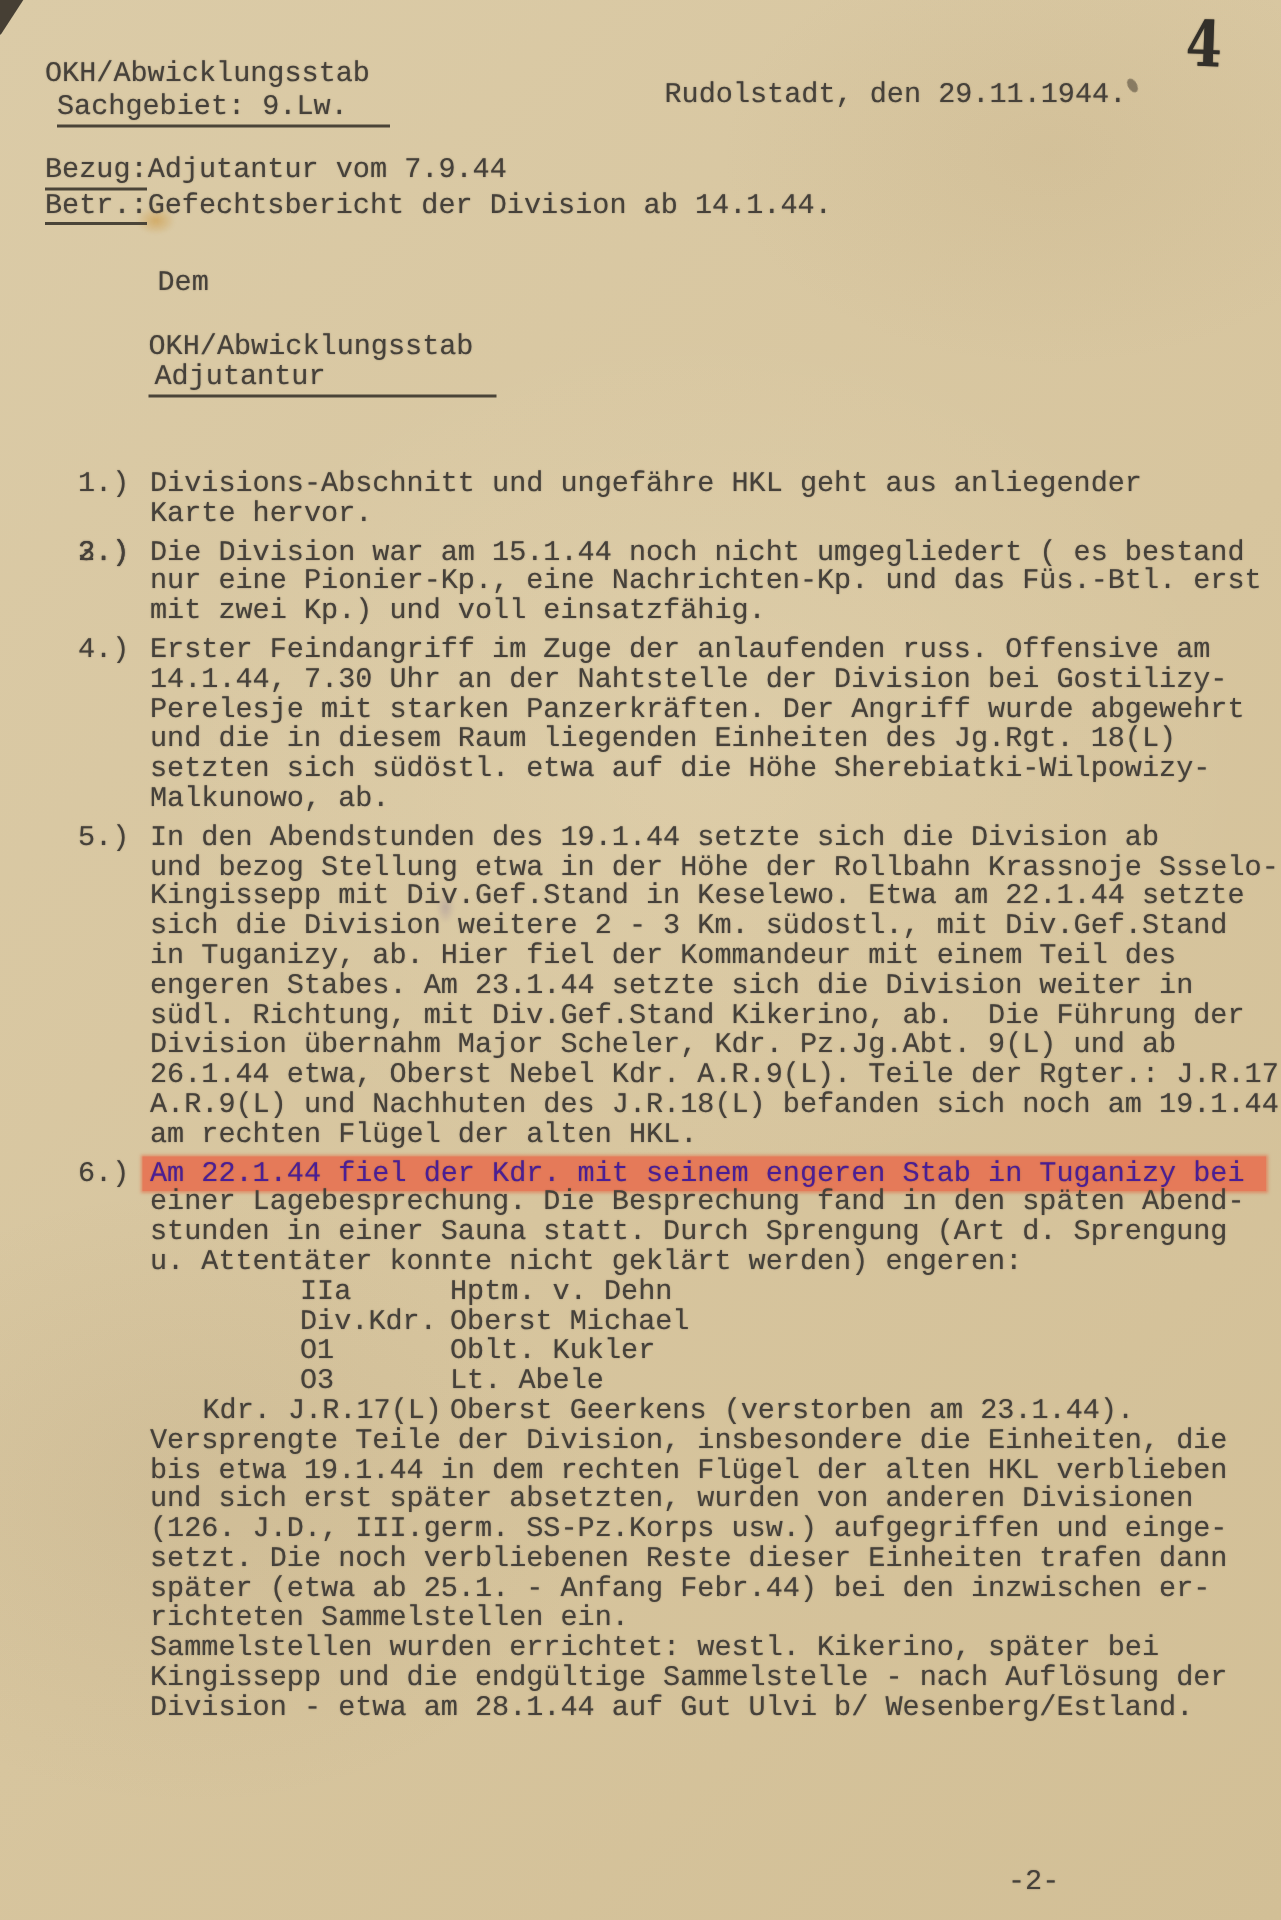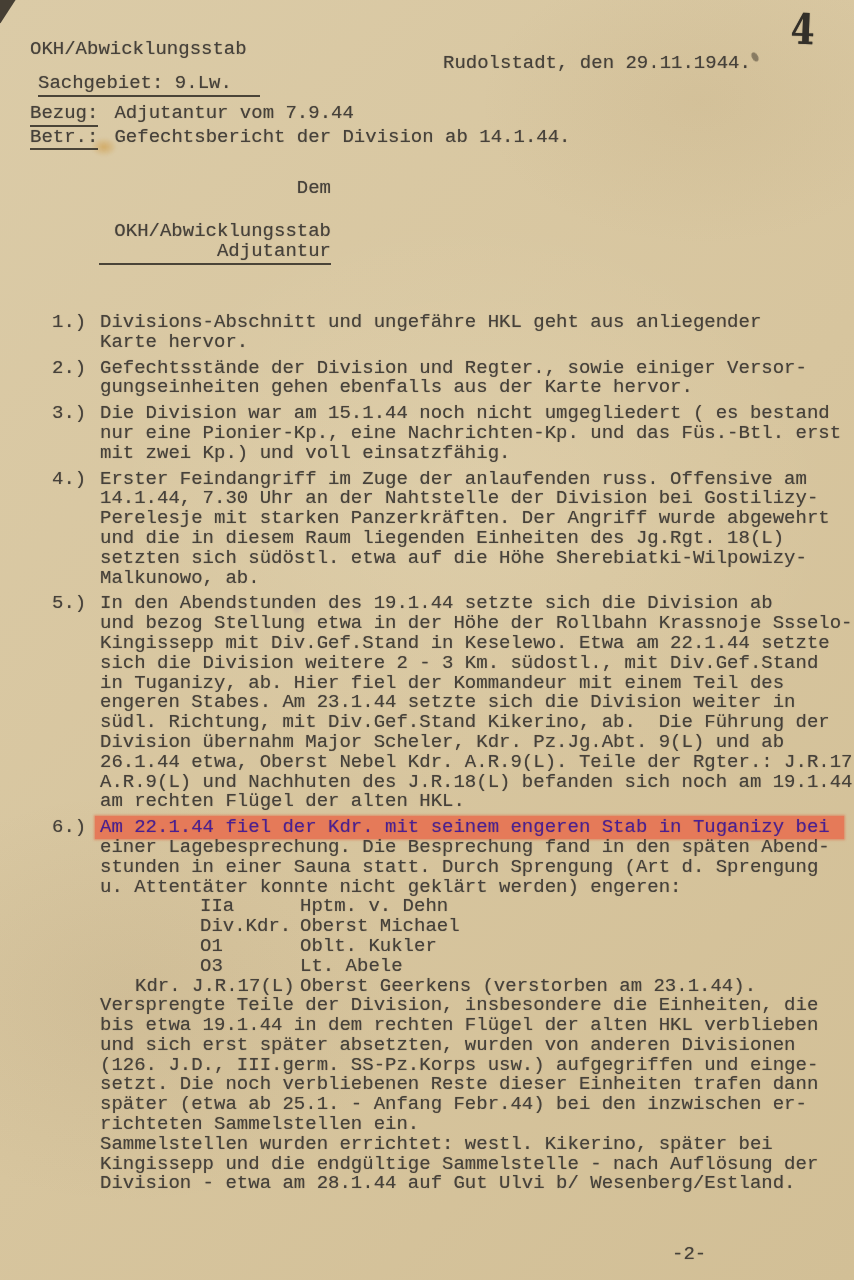--- a/index.html
+++ b/index.html
@@ -15,30 +15,30 @@
       linear-gradient(135deg,#dbcba7 0%,#d7c59e 55%,#d2bf96 100%);
     font-family:"Liberation Mono","DejaVu Sans Mono",monospace;
     font-size:19px;line-height:19.8px;
     color:#46413a;
     text-shadow:0 0 1px rgba(70,64,55,0.55);
   }
   .abs{position:absolute;}
   .pre{white-space:pre;}
   .u{border-bottom:2px solid #4a4438;padding-bottom:1px;display:inline-block;}
   .lbl{border-bottom:2px solid #4a4438;padding-bottom:0;display:inline-block;}
-  .val{margin-left:16px;}
+  .val{}
   
   .org{left:30px;top:40px;}
-  .org .line2{margin-left:8px;margin-top:14px;}
+  .org .line2{margin-left:8px;margin-top:2px;}
   .org .line2 .u{padding-right:28px;}
   .date{left:443px;top:54px;}
   
   .subject{left:30px;top:103px;line-height:21.5px;}
   
-  .recipient{left:105px;top:179px;text-align:right;}
+  .recipient{left:105px;top:179px;}
   .recipient .gap{height:23px;}
   .recipient .dept-wrap{border-bottom:2px solid #4a4438;width:232px;margin-left:-6px;padding-bottom:2px;}
   .recipient .dept-wrap .dept{margin-left:4px;}
   
   .items{left:0;top:313px;width:854px;}
   .item{position:relative;margin-bottom:6px;}
   .num{position:absolute;left:52px;top:0;}
   .body{margin-left:100px;}
   .hl{
     background:#e57a59;
@@ -110,22 +110,20 @@
   <div class="abs items">
 
     <div class="item">
       <span class="num">1.)</span>
       <div class="body pre">Divisions-Abschnitt und ungefähre HKL geht aus anliegender
 Karte hervor.</div>
     </div>
 
     <div class="item">
       <span class="num">2.)</span>
-      <div class="body pre">Gefechtsstände der Division und Regter., sowie einiger Versor-
-gungseinheiten gehen ebenfalls aus der Karte hervor.</div>
     </div>
 
     <div class="item">
       <span class="num">3.)</span>
       <div class="body pre">Die Division war am 15.1.44 noch nicht umgegliedert ( es bestand
 nur eine Pionier-Kp., eine Nachrichten-Kp. und das Füs.-Btl. erst
 mit zwei Kp.) und voll einsatzfähig.</div>
     </div>
 
     <div class="item">

